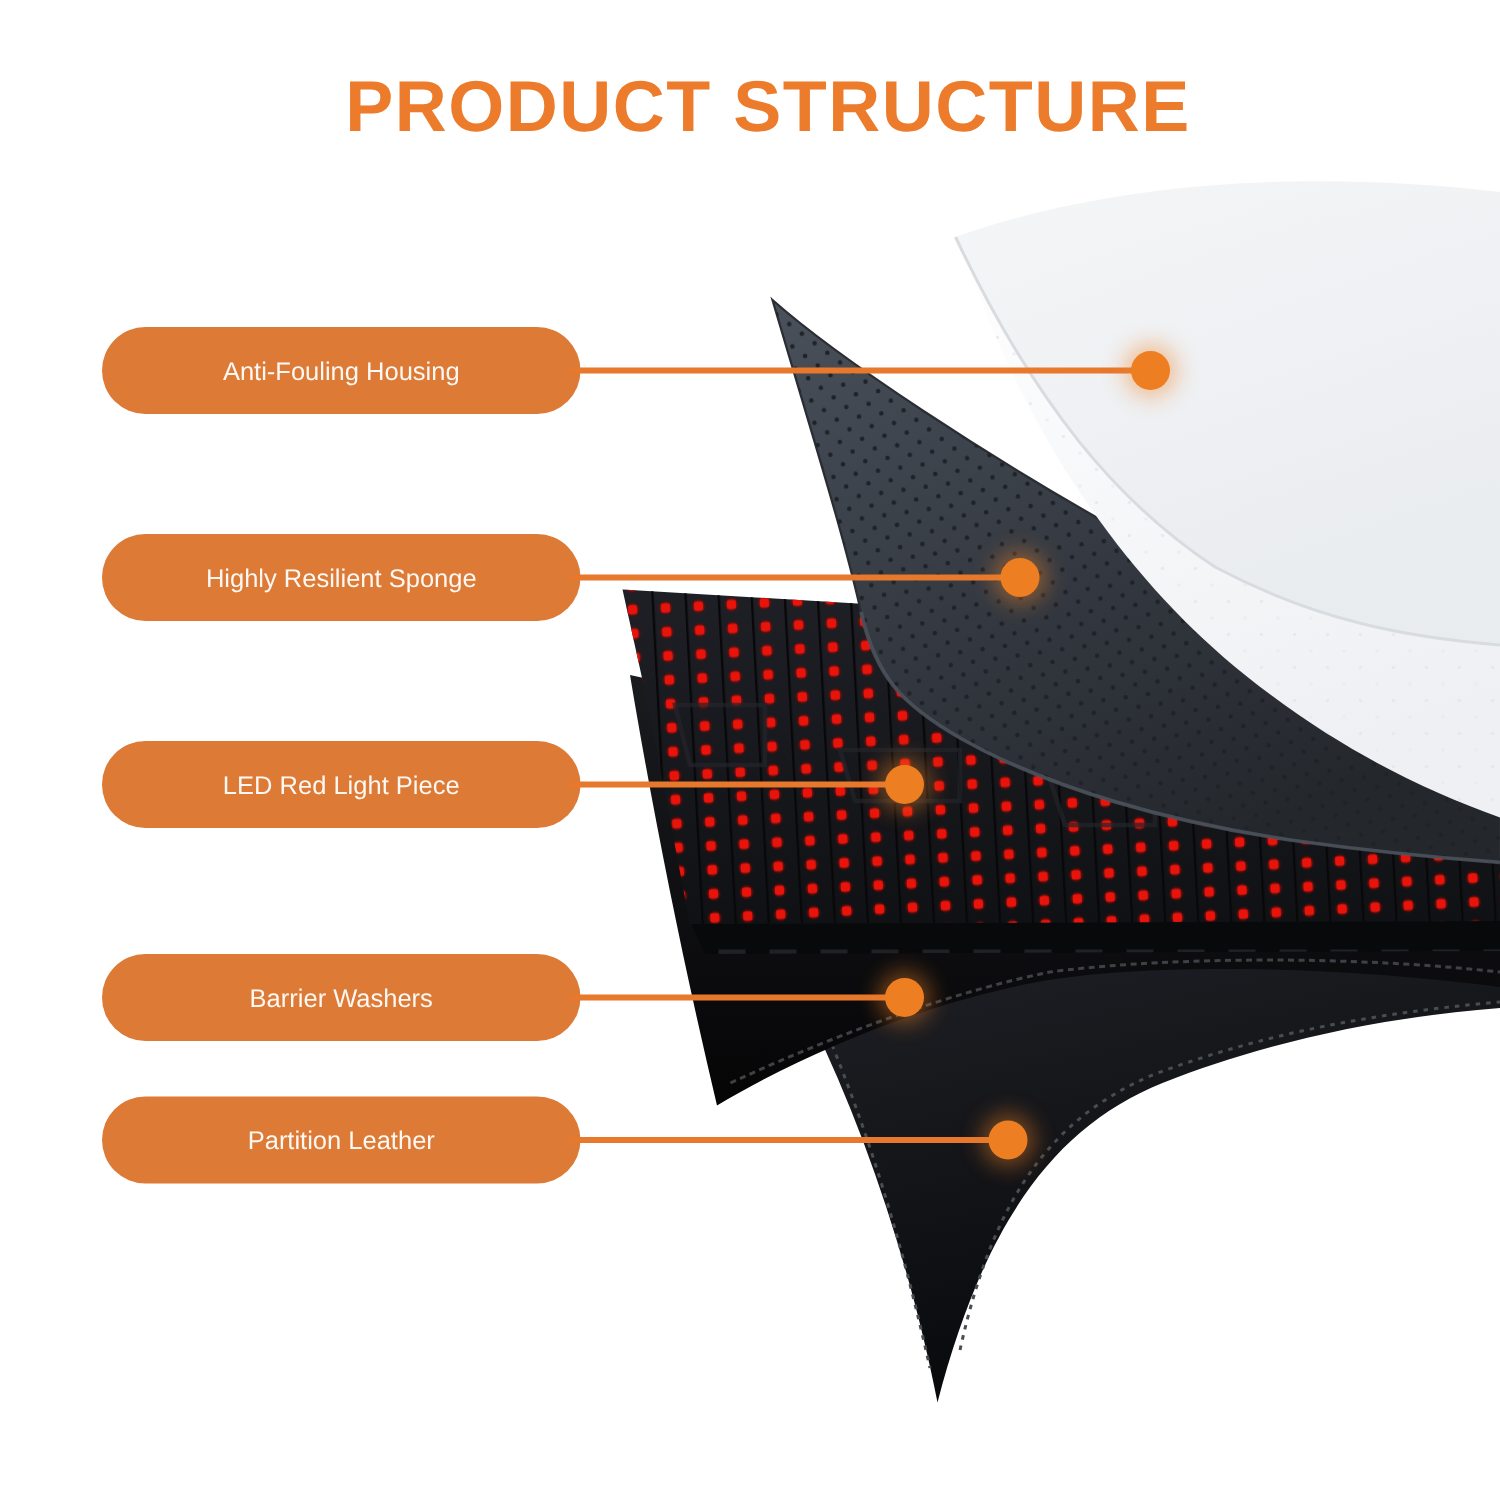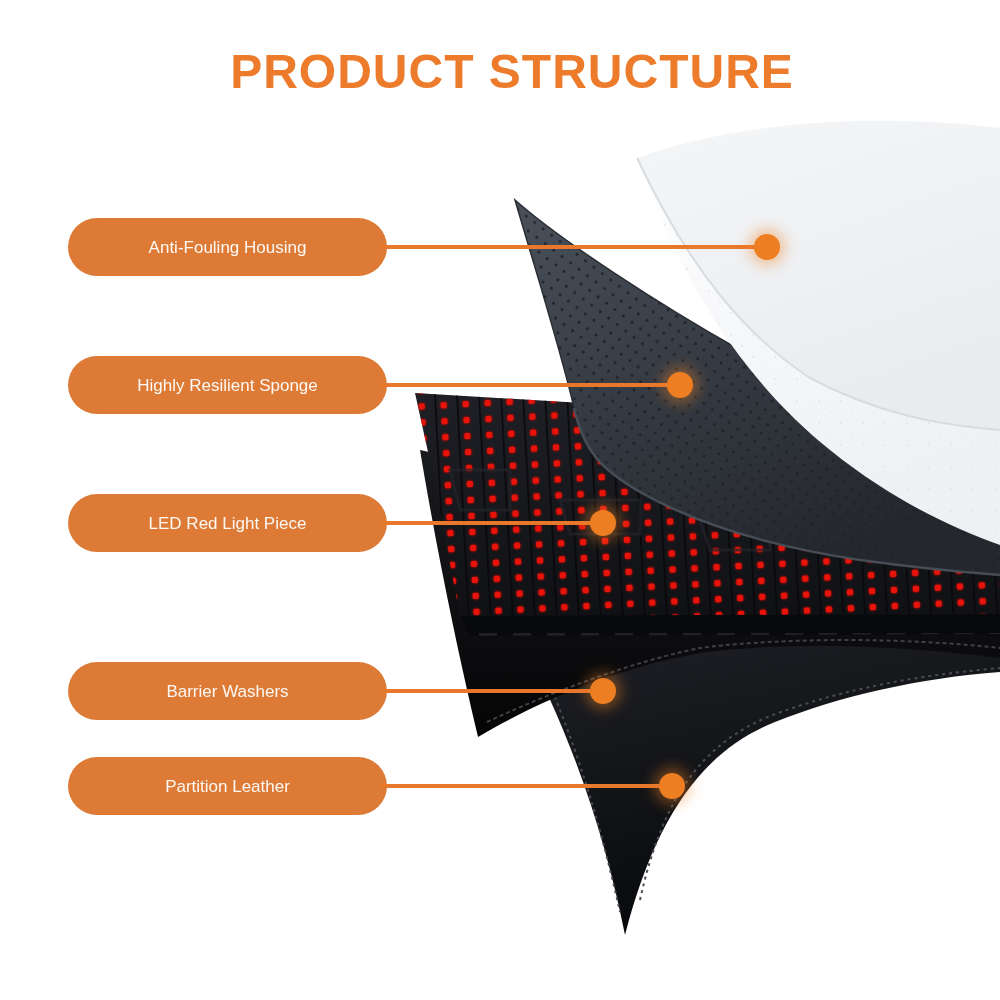--- a/index.html
+++ b/index.html
@@ -10,21 +10,21 @@
   
   .page-title{
     position:absolute;top:44px;left:0;width:100%;
     text-align:center;font-size:48px;font-weight:bold;
     letter-spacing:1px;color:#EC7C2B;z-index:3;margin-left:12px;
   }
   
   #art{position:absolute;top:0;left:0;z-index:1;}
   
   .callout{position:absolute;left:0;width:100%;height:58px;z-index:2;}
-  .c1{top:218px}.c2{top:356px}.c3{top:494px}.c4{top:662px}.c5{top:757px}
+  .c1{top:218px}.c2{top:356px}.c3{top:494px}.c4{top:636px}.c5{top:731px}
   .pill{
     position:absolute;left:68px;width:319px;height:58px;
     background:#DC7A36;border-radius:30px;color:#FDF8F3;
     display:flex;align-items:center;justify-content:center;
     font-size:17px;line-height:1;box-sizing:border-box;padding:0 10px;
   }
   .line{position:absolute;top:27px;left:380px;height:3.5px;background:#E8782C;}
   .c1 .line{width:390px}.c2 .line{width:302px}.c3 .line{width:225px}
   .c4 .line{width:225px}.c5 .line{width:294px}
   .dot{

